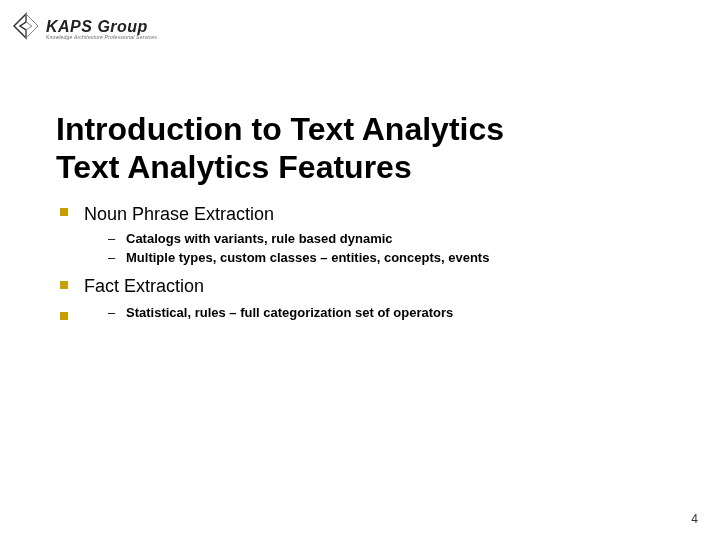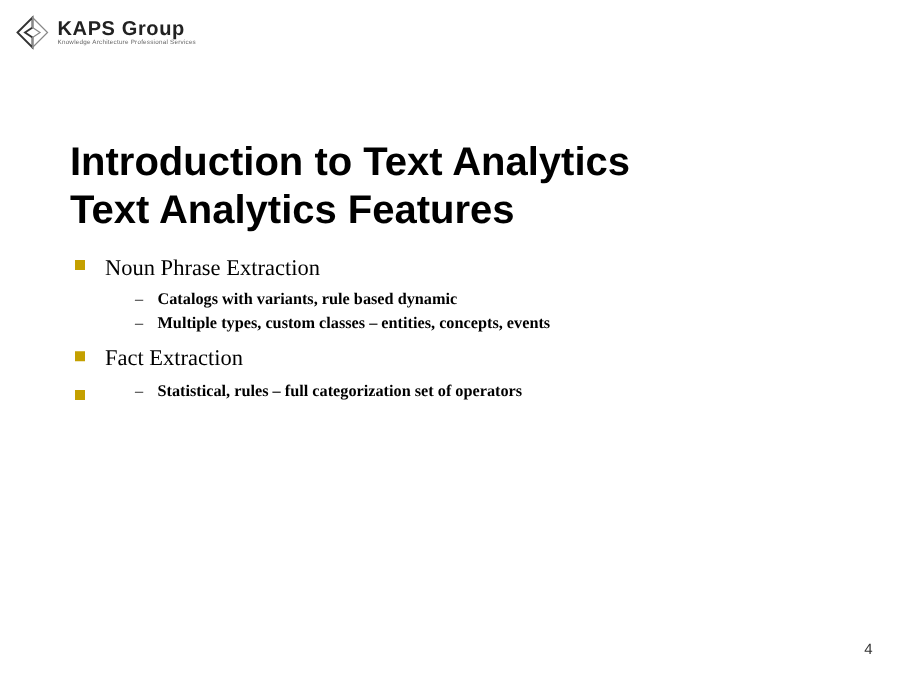--- a/index.html
+++ b/index.html
@@ -11,22 +11,23 @@
     font-family: Arial, Helvetica, sans-serif;
     color: #000;
     position: relative;
     overflow: hidden;
   }
   .logo {
     position: absolute;
     top: 12px;
     left: 12px;
     display: flex;
-    align-items: center;
+    align-items: flex-end;
     gap: 4px;
+    font-style: italic;
   }
   .logo svg { display: block; }
   .logo-text-wrap { display: flex; flex-direction: column; line-height: 1; }
   .logo-text {
     font-weight: bold;
     font-size: 16px;
     letter-spacing: 0.5px;
     color: #222;
   }
   .logo-sub {
@@ -48,21 +49,20 @@
   }
   ul.top {
     list-style: none;
     padding: 0;
     margin: 0;
   }
   ul.top > li {
     position: relative;
     padding-left: 28px;
     margin-bottom: 4px;
-    font-family: Liberation Serif, serif;
   }
   ul.top > li::before {
     content: "";
     position: absolute;
     left: 4px;
     top: 0.45em;
     width: 8px;
     height: 8px;
     background: #c4a000;
   }

